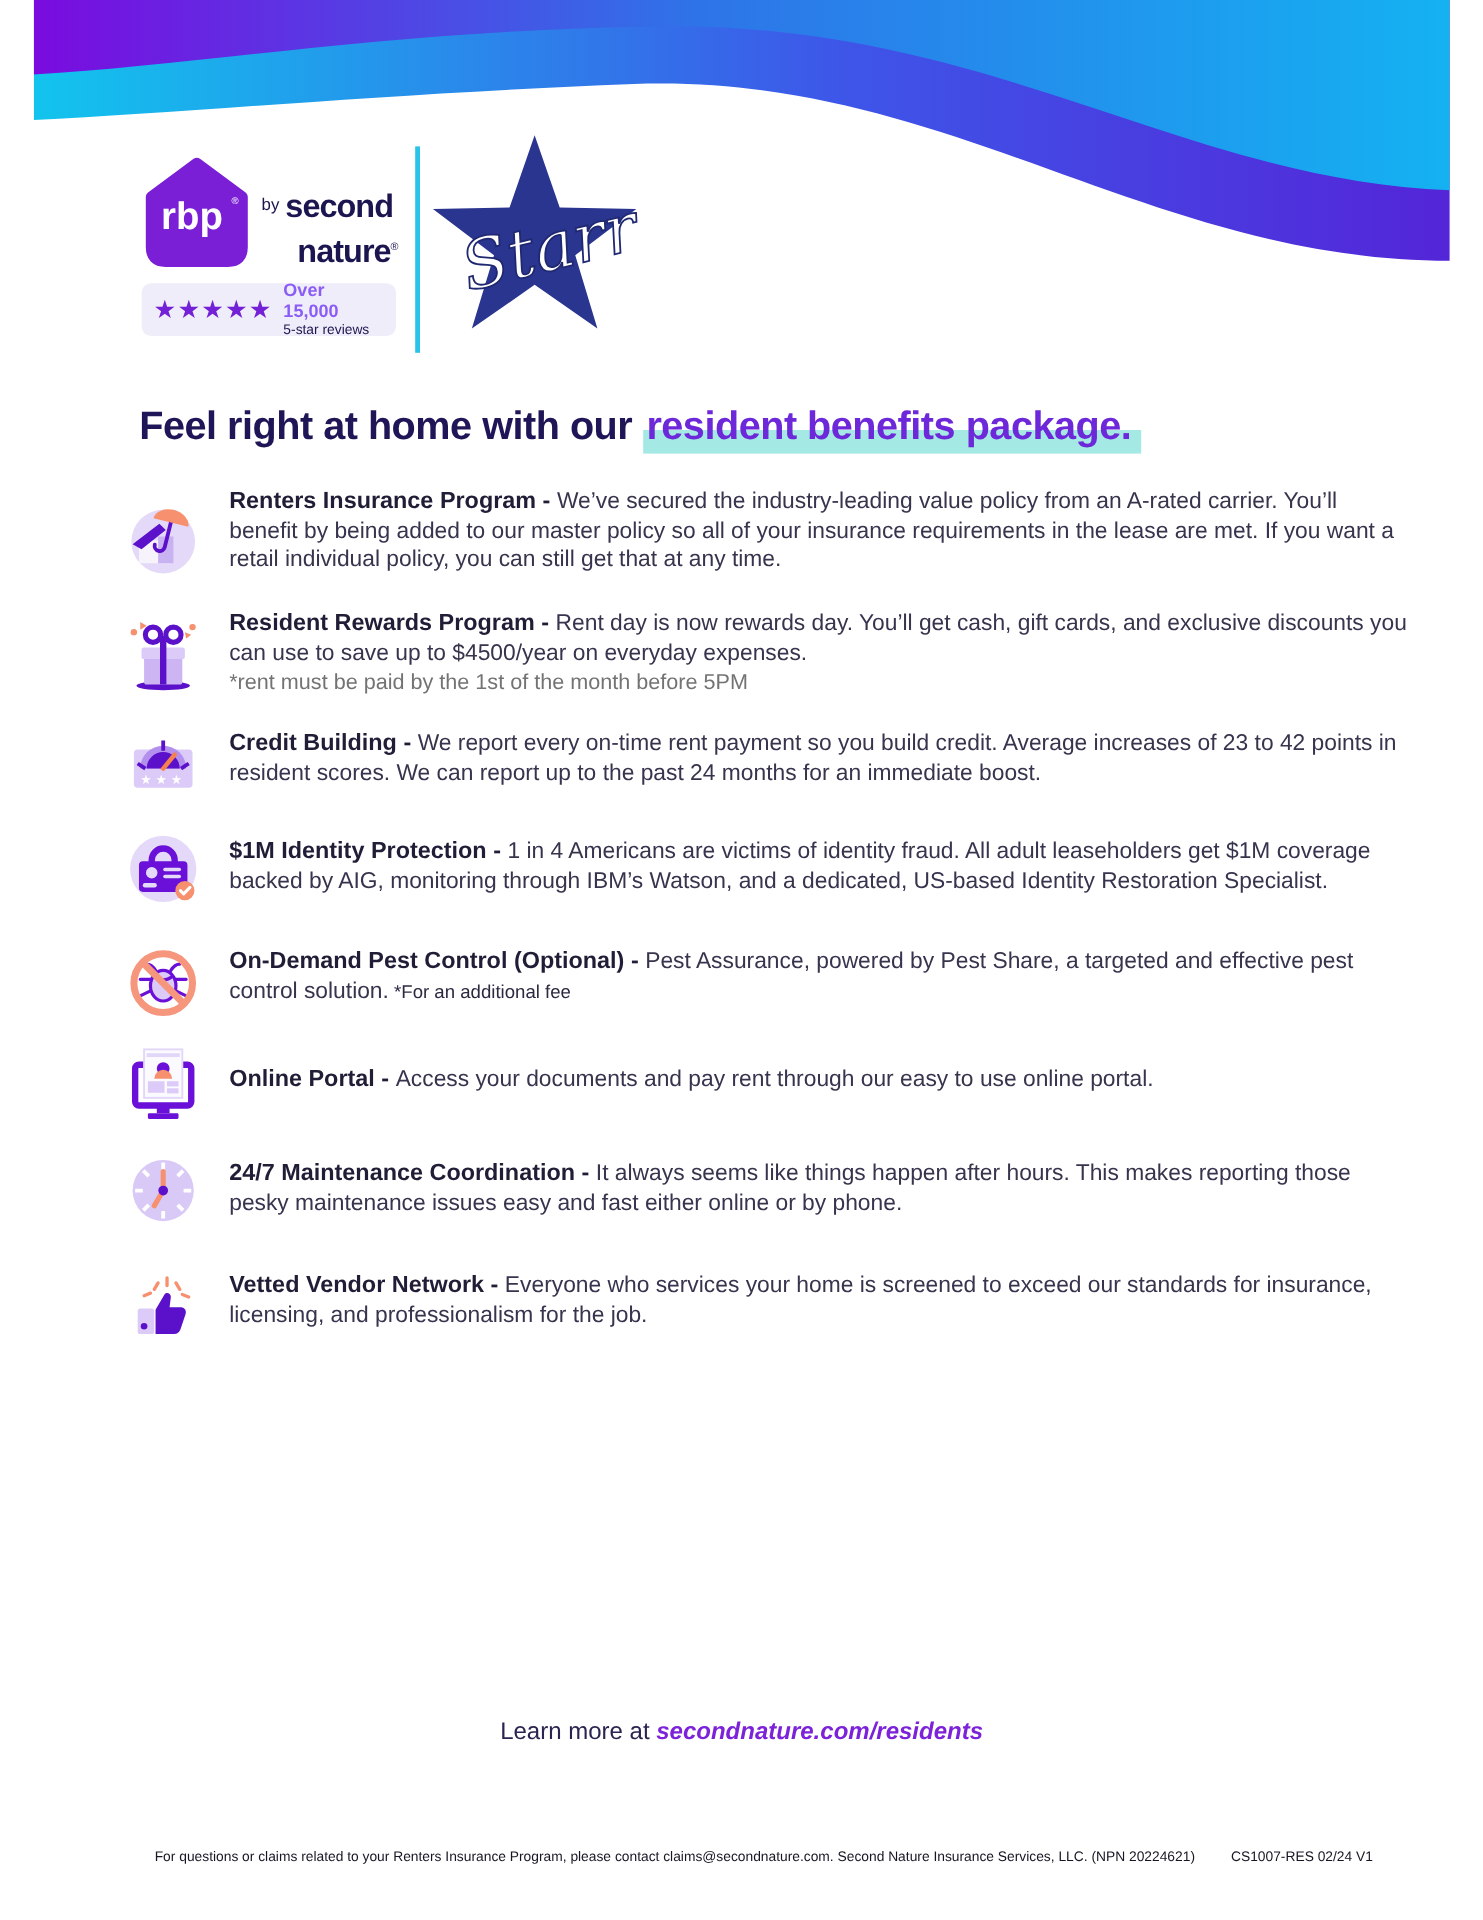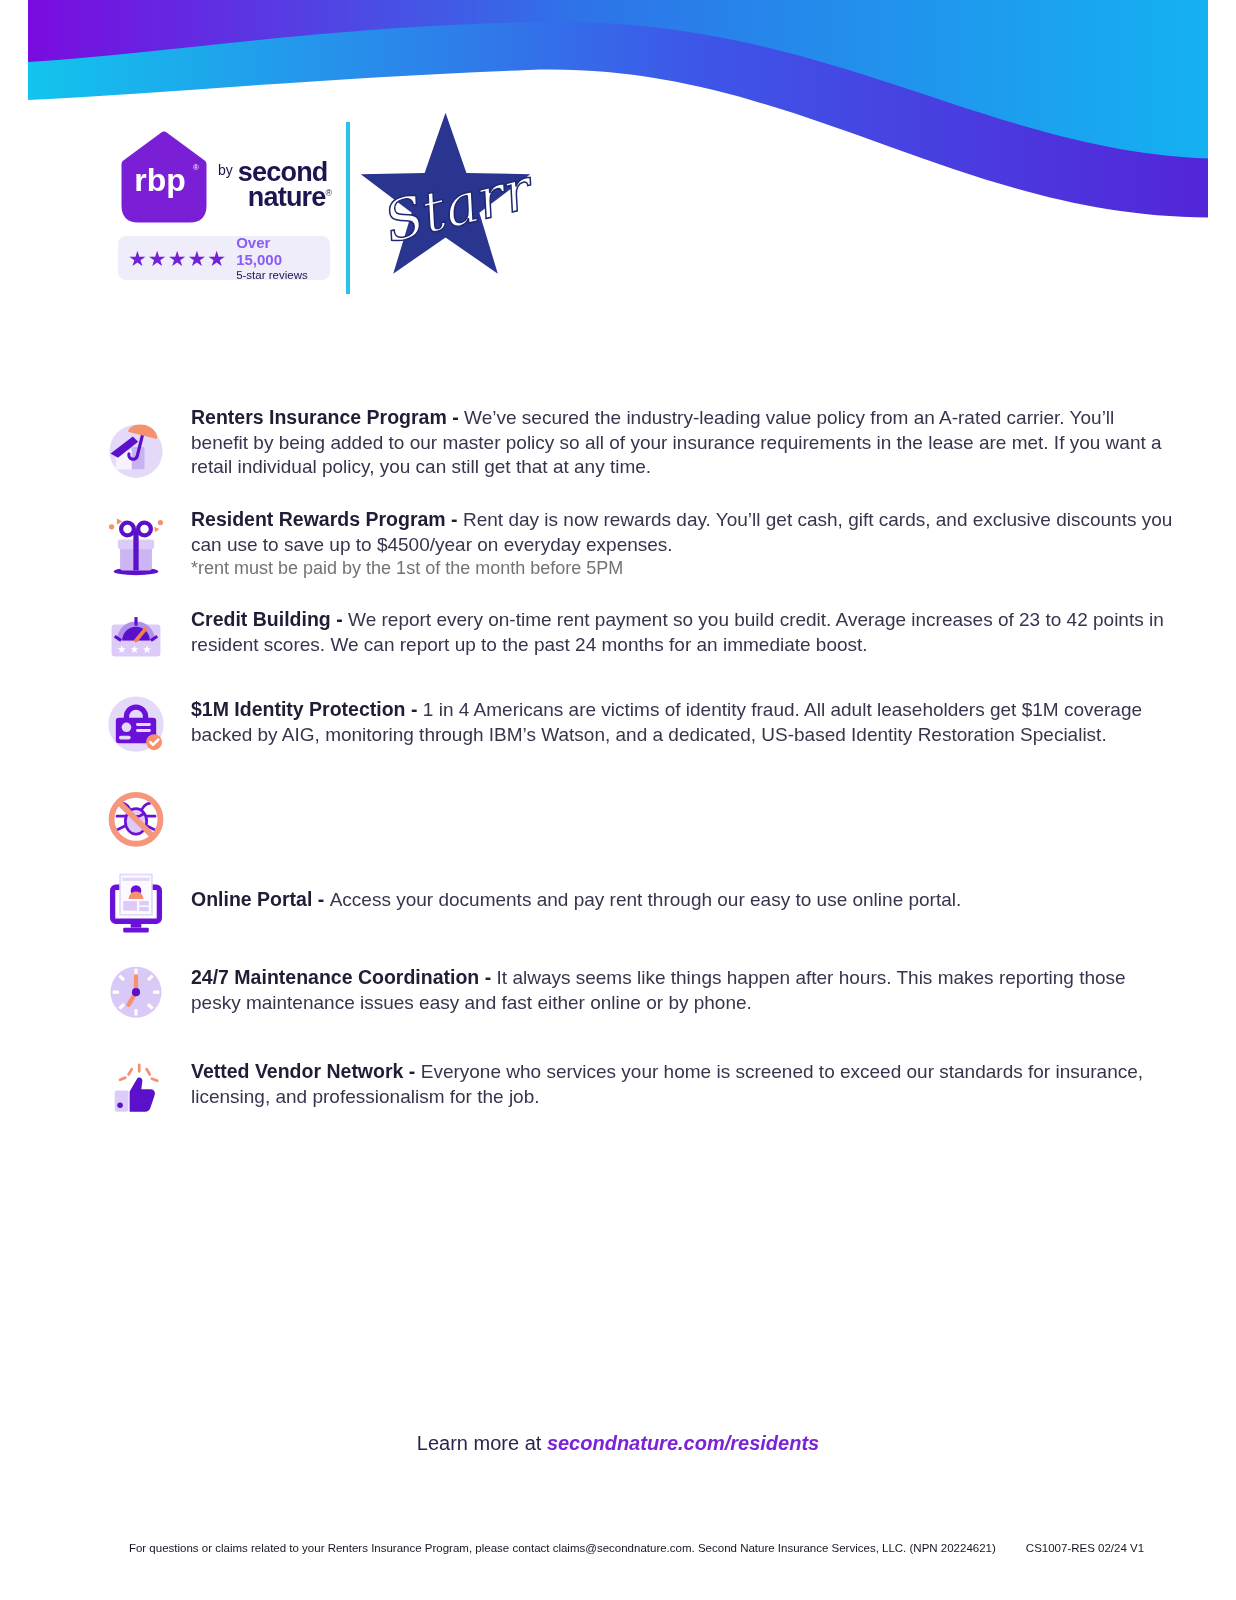--- a/index.html
+++ b/index.html
@@ -9,21 +9,21 @@
     font-family:"Liberation Sans", sans-serif;
     color:#39344e;
   }
   .wave-wrap { position:absolute; top:0; left:0; width:1236px; height:240px; }
 
   
   .rbp-mark { position:absolute; top:128px; left:86px; width:100px; height:102px; }
   .by-brand { position:absolute; top:160px; left:190px; display:flex; gap:5px; }
   .by-label { font-size:14px; color:#1c1650; margin-top:2px; }
   .sn-lines { text-align:left; color:#1c1650; font-weight:bold; font-size:27px; line-height:0.92; letter-spacing:-0.8px; }
-  .sn-lines .line2 { padding-left:10px; }
+  .sn-lines .line2 { padding-left:10px;margin-top:12px; }
   .reg-mark { font-size:9px; vertical-align:super; font-weight:normal; }
   .reviews-pill {
     position:absolute; top:236px; left:90px; width:192px; height:44px;
     background:#eeedf9; border-radius:8px; display:flex; align-items:center; gap:9px; padding:0 10px;
   }
   .stars { color:#7420d6; font-size:21px; letter-spacing:1px; line-height:1; white-space:nowrap; }
   .reviews-text { display:flex; flex-direction:column; }
   .reviews-title { font-size:15px; font-weight:bold; color:#8b5cf6; line-height:1.15; }
   .reviews-sub { font-size:11.5px; color:#1c1650; line-height:1.15; }
   .header-divider { position:absolute; top:122px; left:318px; width:4px; height:172px; background:#29c2e8; }
@@ -107,20 +107,23 @@
 
   <div class="header-divider"></div>
 
   <div class="starr-logo">
     <svg viewBox="-8 0 192 190" xmlns="http://www.w3.org/2000/svg">
       <polygon points="87.5,5 109.8,69.3 177.9,70.6 123.6,111.7 143.3,176.9 87.5,138 31.7,176.9 51.4,111.7 -2.9,70.6 65.2,69.3" fill="#2a3590"></polygon>
       <text x="20" y="128" transform="rotate(-14 87 100)" font-family="DejaVu Serif, serif" font-style="italic" font-size="60" fill="#ffffff" stroke="#1f2870" stroke-width="1.6">Starr</text>
     </svg>
   </div>
 
+  <div class="heading">
+    <span class="heading-prefix">Feel right at home with our </span><span class="heading-highlight">resident benefits package.</span>
+  </div>
 
   <div class="benefit top" style="top:405px">
     <div class="benefit-icon">
       <svg viewBox="0 0 64 64">
           <circle cx="32" cy="37" r="25" fill="#e4d9f8"></circle>
         <rect x="13" y="36" width="25" height="18" fill="#f6f3fd"></rect>
         <rect x="28" y="33" width="12" height="21" fill="#c9b2f2"></rect>
         <polygon points="8,39 29,23 34,28 15,43" fill="#5b10c9"></polygon>
         <g transform="rotate(14 38 22)">
           <path d="M24 22 A14 10 0 0 1 52 22 Z" fill="#f6906f"></path>
@@ -195,20 +198,23 @@
   <div class="benefit center" style="top:780px">
     <div class="benefit-icon">
       <svg viewBox="0 0 64 64">
         <ellipse cx="32" cy="39" rx="10" ry="12" fill="#dccbf8" stroke="#6a10d8" stroke-width="2.5"></ellipse>
         <path d="M26 27 q-3 -5 -7 -5 M38 27 q3 -5 7 -5" stroke="#6a10d8" stroke-width="2.5" fill="none" stroke-linecap="round"></path>
         <path d="M22 34 h-8 M22 43 l-8 4 M42 34 h8 M42 43 l8 4" stroke="#6a10d8" stroke-width="2.5" stroke-linecap="round"></path>
         <path d="M24 31 q8 7 16 0" stroke="#6a10d8" stroke-width="2.5" fill="none"></path>
         <circle cx="32" cy="37" r="23" fill="none" stroke="#f6967d" stroke-width="5.5"></circle>
         <line x1="16" y1="21" x2="48" y2="53" stroke="#f6967d" stroke-width="5.5" stroke-linecap="round"></line>
       </svg>
+    </div>
+    <div class="benefit-text">
+      <span class="benefit-title">On-Demand Pest Control (Optional) - </span><span>Pest Assurance, powered by Pest Share, a targeted and effective pest control solution.</span><span class="benefit-note-inline">  *For an additional fee</span>
     </div>
   </div>
 
   <div class="benefit center" style="top:866px">
     <div class="benefit-icon">
       <svg viewBox="0 0 64 64">
         <rect x="10" y="20" width="44" height="32" rx="3" fill="#ffffff" stroke="#6a10d8" stroke-width="5"></rect>
         <rect x="27" y="52" width="10" height="6" fill="#6a10d8"></rect>
         <rect x="20" y="58" width="24" height="4.5" rx="1" fill="#6a10d8"></rect>
         <rect x="17" y="8" width="30" height="38" fill="#fbfafe" stroke="#e2d7f8" stroke-width="1.5"></rect>

